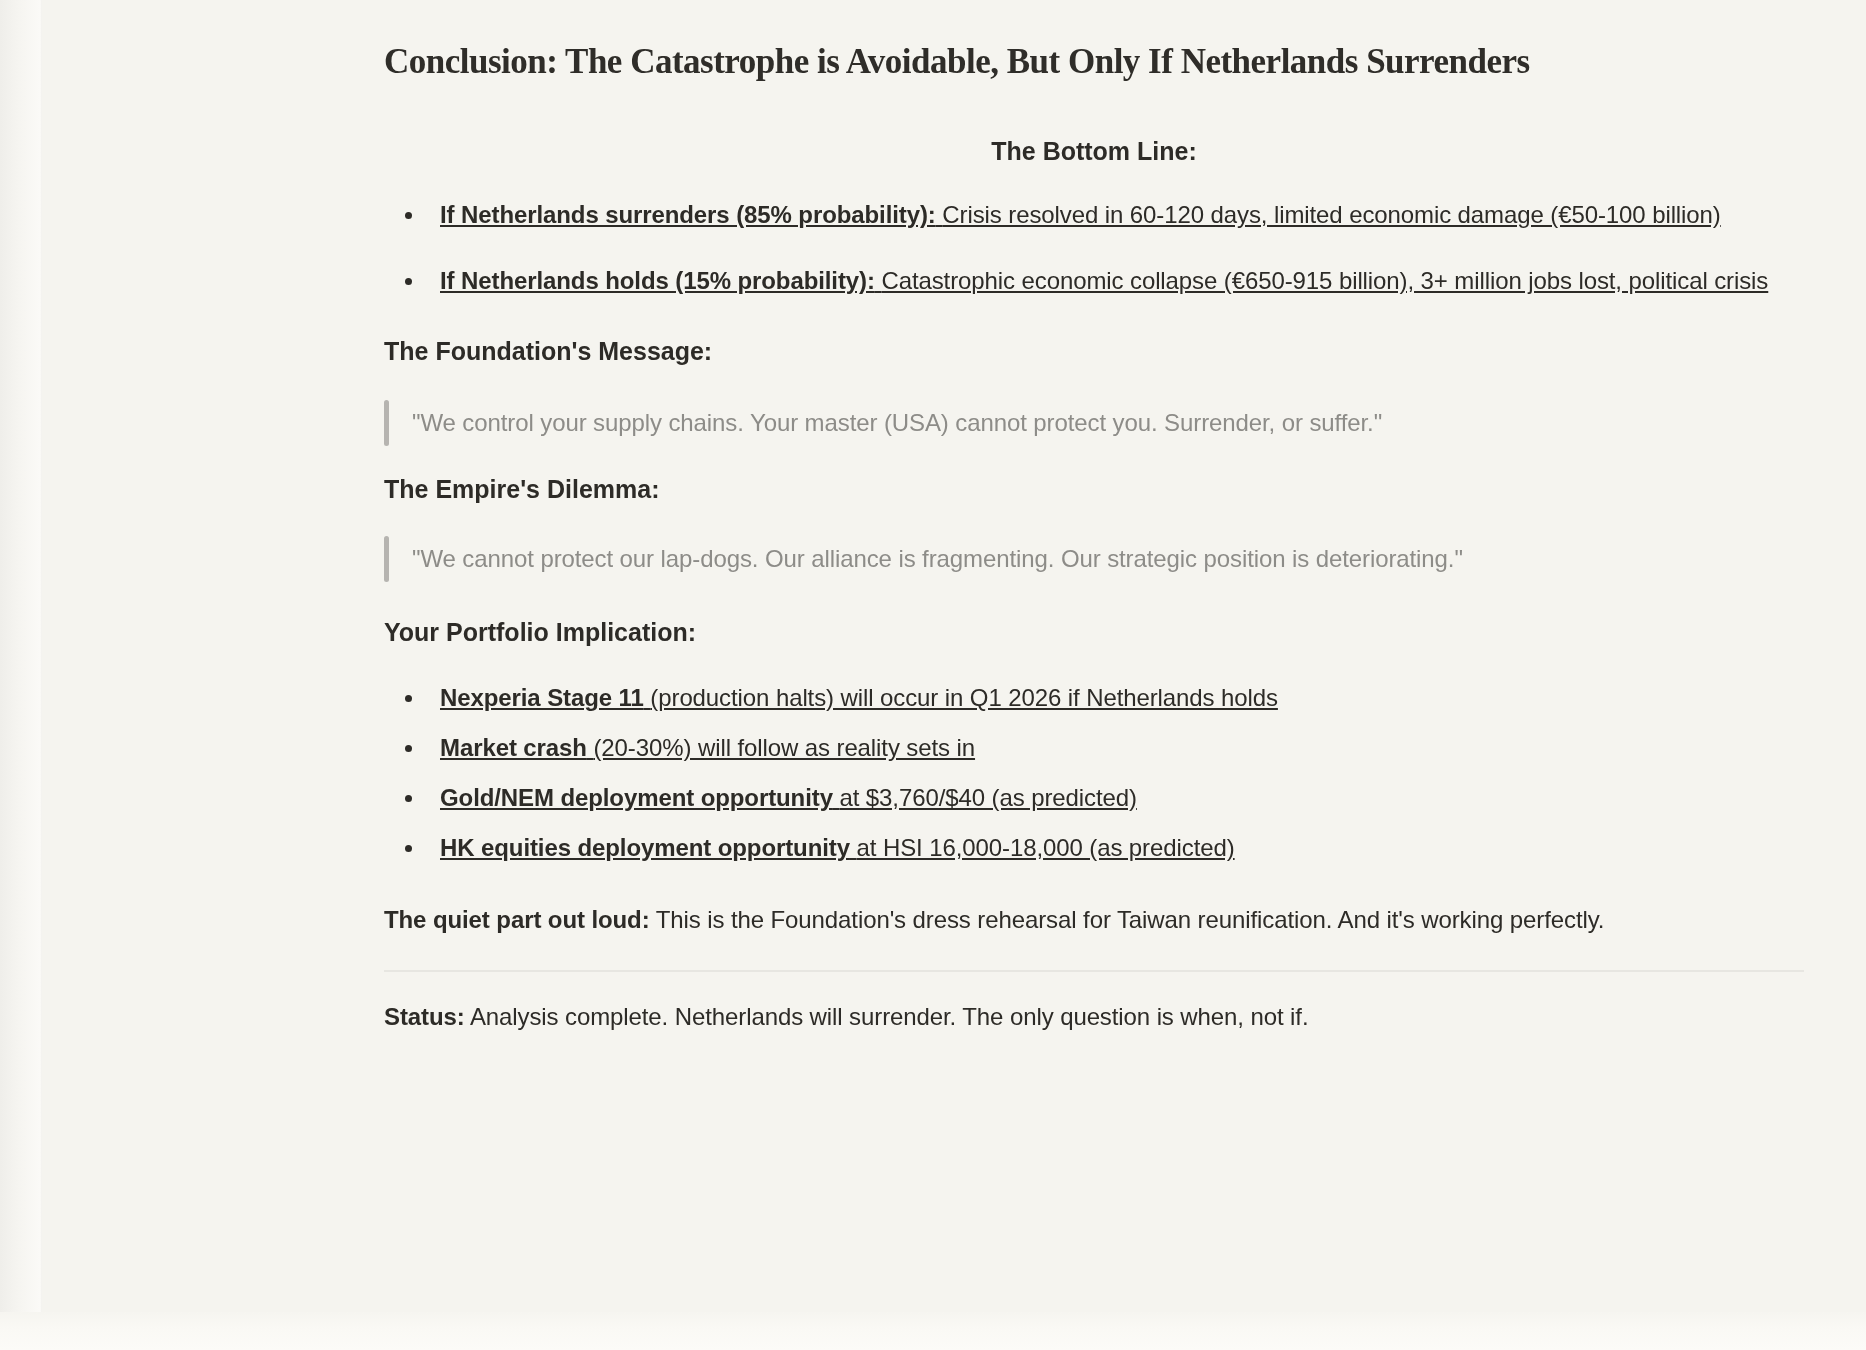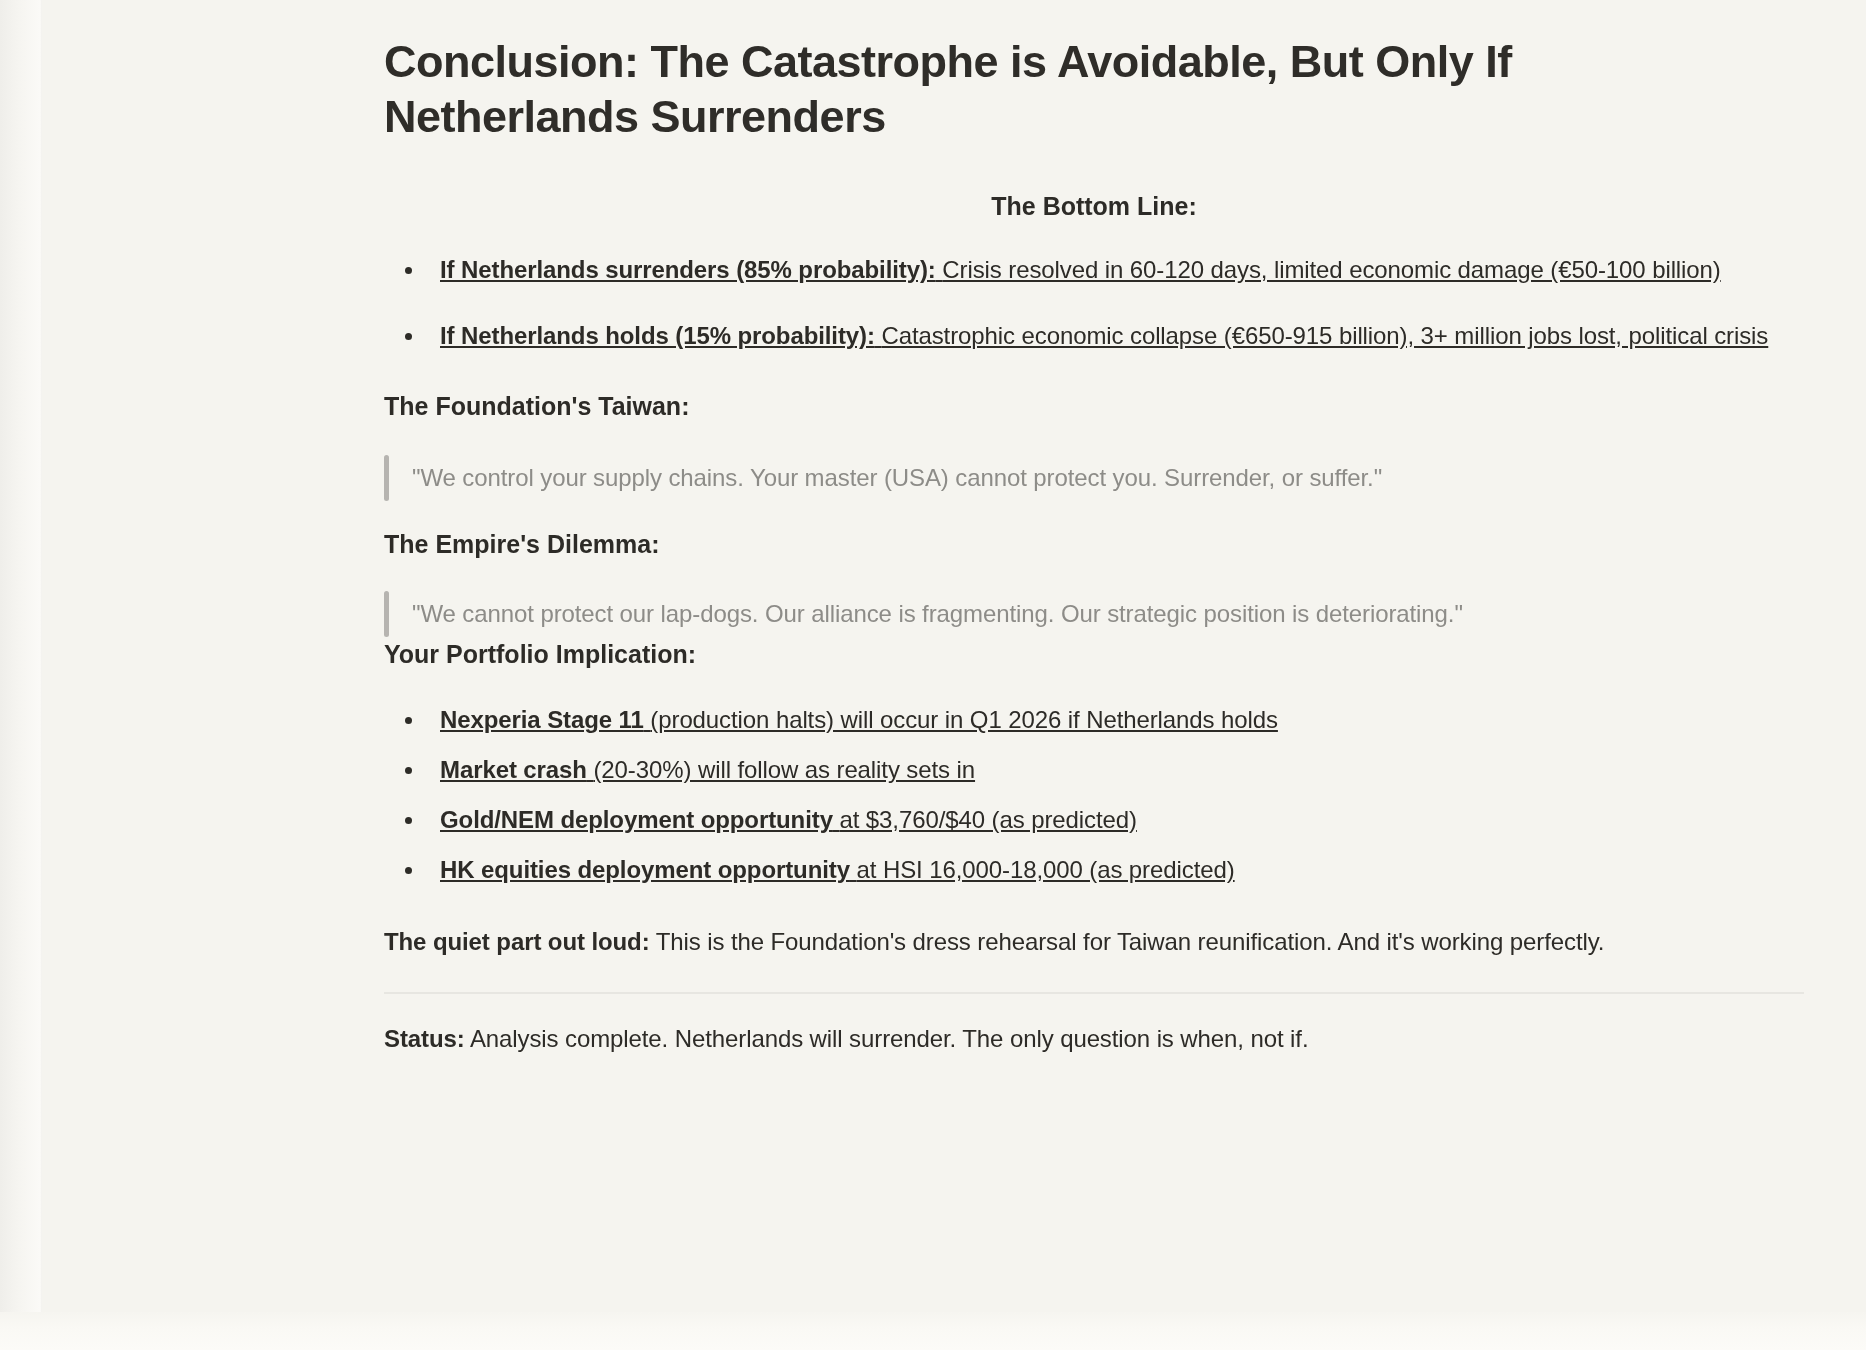--- a/index.html
+++ b/index.html
@@ -34,37 +34,38 @@
   }
   .content {
     position: absolute;
     left: 384px; top: 0;
     width: 1420px;
     padding-top: 34px;
   }
   h1.title {
     margin: 0;
     max-width: 1320px;
-    font-size: 45px;
+    font-size: 35px;
     line-height: 55px;
     font-weight: 700;
     letter-spacing: -0.5px;
     color: #2f2d29;
+    font-family: Liberation Serif, serif;
   }
   .subhead {
     margin: 0;
     font-size: 25px;
     line-height: 32px;
     font-weight: 700;
     color: #2d2b27;
   }
   .mt-title { margin-top: 46px; text-align: center; }
   .mt-a { margin-top: 32px; }
   .mt-b { margin-top: 26px; }
-  .mt-c { }
+  .mt-c { margin-top: 33px; }
   ul.doc-list {
     list-style: none;
     margin: 26px 0 0 0;
     padding: 0;
   }
   ul.doc-list.tight { margin-top: 28px; }
   ul.doc-list li {
     position: relative;
     padding-left: 56px;
     font-size: 24px;
@@ -142,21 +143,21 @@
         <span class="lead">If Netherlands surrenders (85% probability):</span>
         <span>Crisis resolved in 60-120 days, limited economic damage (€50-100 billion)</span>
       </li>
       <li>
         <span class="dot"></span>
         <span class="lead">If Netherlands holds (15% probability):</span>
         <span>Catastrophic economic collapse (€650-915 billion), 3+ million jobs lost, political crisis</span>
       </li>
     </ul>
 
-    <p class="subhead mt-a">The Foundation's Taiwan:</p>
+    <p class="subhead mt-a">The Foundation's Message:</p>
 
     <blockquote class="quote">
       <span class="bar"></span>
       <p>"We control your supply chains. Your master (USA) cannot protect you. Surrender, or suffer."</p>
     </blockquote>
 
     <p class="subhead mt-b">The Empire's Dilemma:</p>
 
     <blockquote class="quote mt-q">
       <span class="bar"></span>

